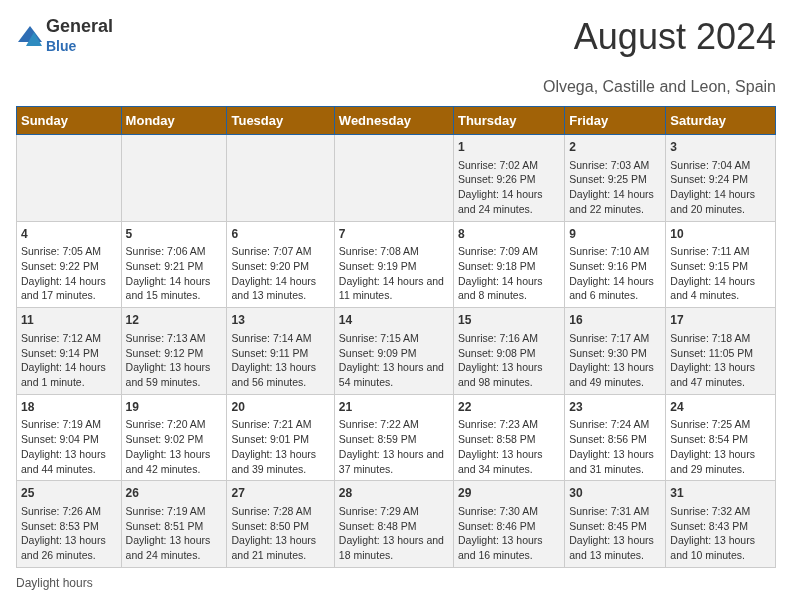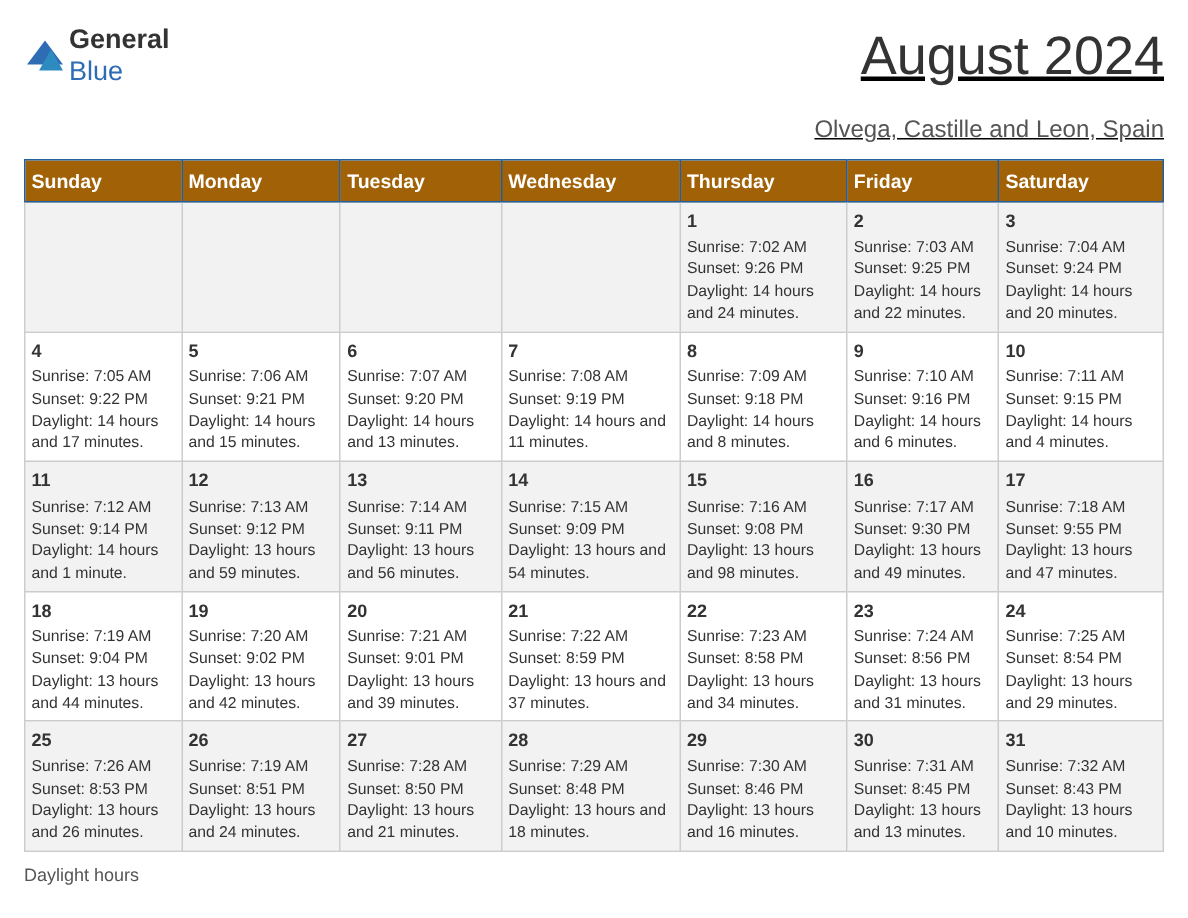--- a/index.html
+++ b/index.html
@@ -20,32 +20,31 @@
       display: flex;
       align-items: center;
       justify-content: space-between;
     }
     .logo-text-general {
       font-size: 18px;
       font-weight: bold;
       color: #333;
     }
     .logo-text-blue {
-      font-size: 18px;
-      font-weight: normal;
+      font-size: 14px;
+      font-weight: bold;
       color: #2e6db4;
     }
     .logo-icon {
       width: 28px;
       height: 28px;
       margin-right: 2px;
     }
     .title-area {
       text-align: right;
-      text-decoration: underline;
     }
     .main-title {
       font-size: 36px;
       font-weight: normal;
       color: #333;
     }
     .subtitle {
       font-size: 16px;
       color: #555;
       margin-top: 20px;
@@ -146,21 +145,21 @@
         <td><span class="day-number">9</span><span>Sunrise: 7:10 AM</span><br><span>Sunset: 9:16 PM</span><br><span>Daylight: 14 hours and 6 minutes.</span></td>
         <td><span class="day-number">10</span><span>Sunrise: 7:11 AM</span><br><span>Sunset: 9:15 PM</span><br><span>Daylight: 14 hours and 4 minutes.</span></td>
       </tr>
       <tr>
         <td><span class="day-number">11</span><span>Sunrise: 7:12 AM</span><br><span>Sunset: 9:14 PM</span><br><span>Daylight: 14 hours and 1 minute.</span></td>
         <td><span class="day-number">12</span><span>Sunrise: 7:13 AM</span><br><span>Sunset: 9:12 PM</span><br><span>Daylight: 13 hours and 59 minutes.</span></td>
         <td><span class="day-number">13</span><span>Sunrise: 7:14 AM</span><br><span>Sunset: 9:11 PM</span><br><span>Daylight: 13 hours and 56 minutes.</span></td>
         <td><span class="day-number">14</span><span>Sunrise: 7:15 AM</span><br><span>Sunset: 9:09 PM</span><br><span>Daylight: 13 hours and 54 minutes.</span></td>
         <td><span class="day-number">15</span><span>Sunrise: 7:16 AM</span><br><span>Sunset: 9:08 PM</span><br><span>Daylight: 13 hours and 98 minutes.</span></td>
         <td><span class="day-number">16</span><span>Sunrise: 7:17 AM</span><br><span>Sunset: 9:30 PM</span><br><span>Daylight: 13 hours and 49 minutes.</span></td>
-        <td><span class="day-number">17</span><span>Sunrise: 7:18 AM</span><br><span>Sunset: 9:55 PM</span><br><span>Daylight: 13 hours and 47 minutes.</span></td>
+        <td><span class="day-number">17</span><span>Sunrise: 7:18 AM</span><br><span>Sunset: 11:05 PM</span><br><span>Daylight: 13 hours and 47 minutes.</span></td>
       </tr>
       <tr>
         <td><span class="day-number">18</span><span>Sunrise: 7:19 AM</span><br><span>Sunset: 9:04 PM</span><br><span>Daylight: 13 hours and 44 minutes.</span></td>
         <td><span class="day-number">19</span><span>Sunrise: 7:20 AM</span><br><span>Sunset: 9:02 PM</span><br><span>Daylight: 13 hours and 42 minutes.</span></td>
         <td><span class="day-number">20</span><span>Sunrise: 7:21 AM</span><br><span>Sunset: 9:01 PM</span><br><span>Daylight: 13 hours and 39 minutes.</span></td>
         <td><span class="day-number">21</span><span>Sunrise: 7:22 AM</span><br><span>Sunset: 8:59 PM</span><br><span>Daylight: 13 hours and 37 minutes.</span></td>
         <td><span class="day-number">22</span><span>Sunrise: 7:23 AM</span><br><span>Sunset: 8:58 PM</span><br><span>Daylight: 13 hours and 34 minutes.</span></td>
         <td><span class="day-number">23</span><span>Sunrise: 7:24 AM</span><br><span>Sunset: 8:56 PM</span><br><span>Daylight: 13 hours and 31 minutes.</span></td>
         <td><span class="day-number">24</span><span>Sunrise: 7:25 AM</span><br><span>Sunset: 8:54 PM</span><br><span>Daylight: 13 hours and 29 minutes.</span></td>
       </tr>

